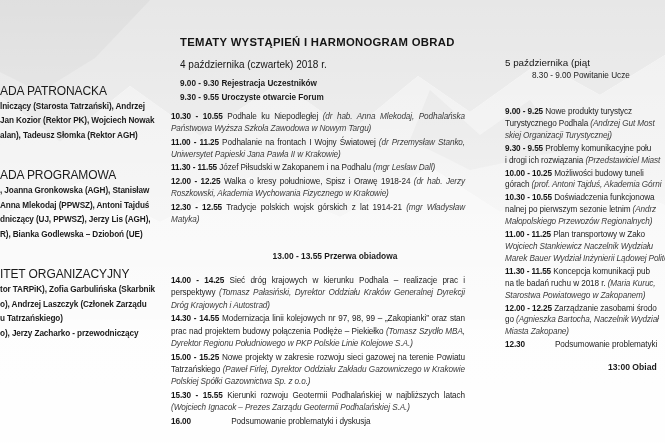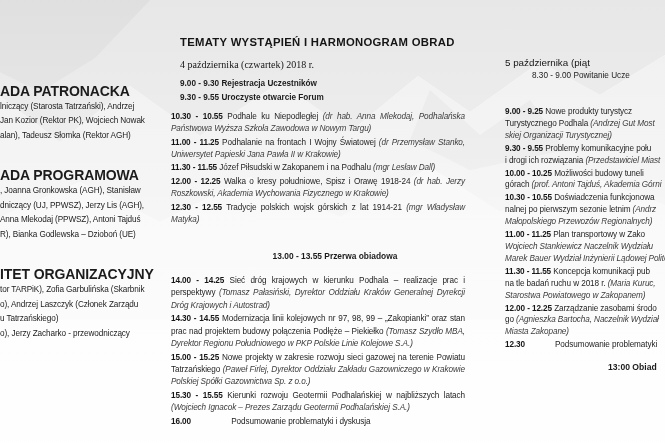--- a/index.html
+++ b/index.html
@@ -5,26 +5,26 @@
   html,body{margin:0;padding:0;background:#ffffff;}
   .page{position:relative;width:665px;height:443px;overflow:hidden;
         font-family:"Liberation Sans",sans-serif;color:#222;background:#fafafa;}
   .bg{position:absolute;left:0;top:0;width:665px;height:443px;}
   .fade{position:absolute;left:0;top:0;width:665px;height:443px;
         background:linear-gradient(180deg,rgba(255,255,255,.15) 0%,rgba(255,255,255,.55) 55%,rgba(255,255,255,.9) 100%);}
   
   .sidebar{position:absolute;left:0;top:84px;width:156px;overflow:hidden;
            font-size:8.2px;letter-spacing:-0.1px;line-height:14.6px;color:#1b1b1b;}
   .side-group{margin-bottom:25px;}
-  .side-head{font-weight:bold;font-size:14px;margin-bottom:1px;white-space:nowrap;}
-  .side-line{white-space:nowrap;}
+  .side-head{font-weight:normal;font-size:12px;margin-bottom:1px;white-space:nowrap;}
+  .side-line{white-space:nowrap;font-weight:bold;}
   
   .header{position:absolute;left:180px;top:36px;width:310px;color:#151515;}
   .title{font-size:11.3px;font-weight:bold;letter-spacing:.3px;}
-  .date1{font-size:10px;margin-top:11px;font-family:Liberation Serif, serif;}
+  .date1{font-size:10px;margin-top:11px;}
   .open1{font-size:8.2px;font-weight:bold;margin-top:7px;line-height:14px;color:#1c1c1c;}
   
   .col1{position:absolute;left:171px;top:111px;width:294px;font-size:8.2px;
         letter-spacing:-0.1px;line-height:12.1px;text-align:justify;color:#242424;}
   .col1b{position:absolute;left:171px;top:275px;width:294px;font-size:8.2px;
         letter-spacing:-0.1px;line-height:12.3px;text-align:justify;color:#242424;}
   .item{margin:0 0 1.5px 0;}
   .item b{font-weight:bold;color:#161616;}
   .item i{font-style:italic;color:#3c3c3c;}
   .item.tab b{margin-right:38px;}
@@ -61,22 +61,22 @@
   <div class="sidebar">
       <div class="side-group">
         <div class="side-head">ADA PATRONACKA</div>
         <div class="side-line">lniczący (Starosta Tatrzański), Andrzej</div>
         <div class="side-line">Jan Kozior (Rektor PK), Wojciech Nowak</div>
         <div class="side-line">alan), Tadeusz Słomka (Rektor AGH)</div>
       </div>
       <div class="side-group">
         <div class="side-head">ADA PROGRAMOWA</div>
         <div class="side-line">, Joanna Gronkowska (AGH), Stanisław</div>
+        <div class="side-line">Anna Mlekodaj (PPWSZ), Antoni Tajduś</div>
         <div class="side-line">dniczący (UJ, PPWSZ), Jerzy Lis (AGH),</div>
-        <div class="side-line">Anna Mlekodaj (PPWSZ), Antoni Tajduś</div>
         <div class="side-line">R), Bianka Godlewska – Dzioboń (UE)</div>
       </div>
       <div class="side-group">
         <div class="side-head">ITET ORGANIZACYJNY</div>
         <div class="side-line">tor TARPiK), Zofia Garbulińska (Skarbnik</div>
         <div class="side-line">o), Andrzej Laszczyk (Członek Zarządu</div>
         <div class="side-line">u Tatrzańskiego)</div>
         <div class="side-line">o), Jerzy Zacharko - przewodniczący</div>
       </div>
     </div>

